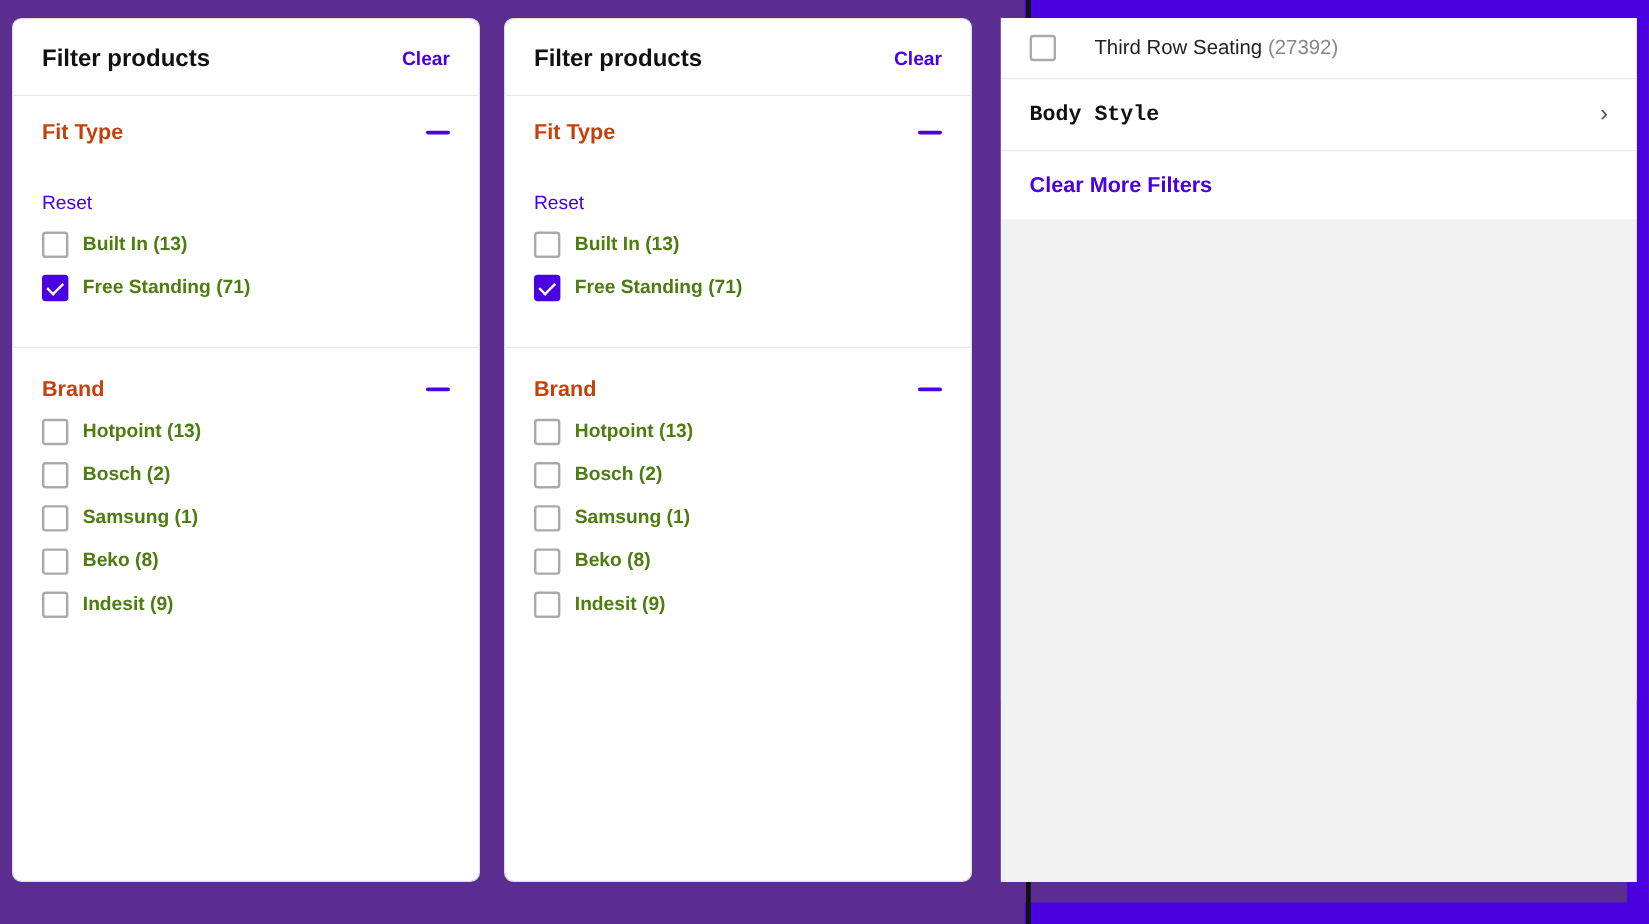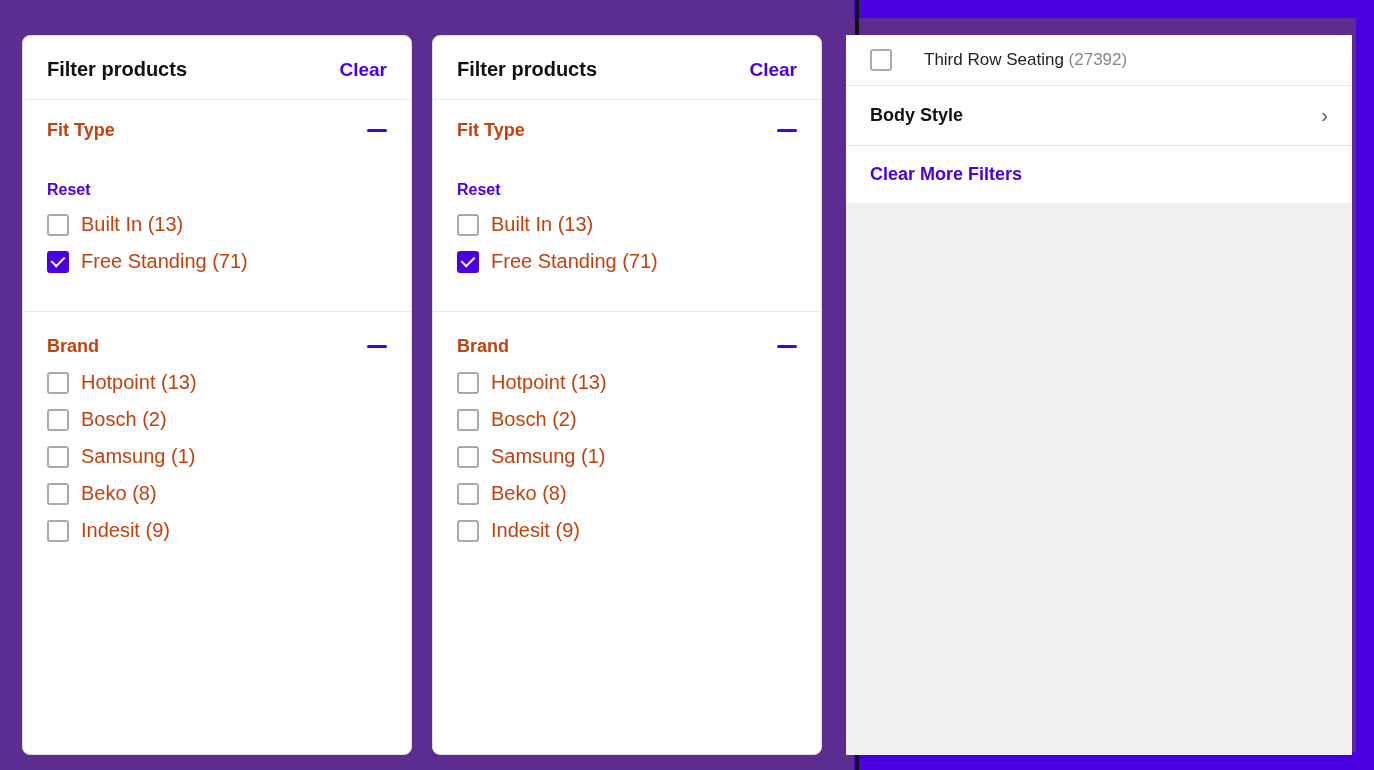--- a/index.html
+++ b/index.html
@@ -9,23 +9,23 @@
       width: 1374px;
       height: 770px;
       overflow: hidden;
       position: relative;
     }
 
     .main-container {
       display: flex;
       width: 100%;
       height: 100%;
-      padding: 15px 22px;
+      padding: 15px 10px;
       gap: 0;
-      align-items: flex-end;
+      align-items: flex-start;
     }
 
     
     .filter-panel {
       background: #fff;
       border: 1px solid #ddd;
       border-radius: 8px;
       width: 390px;
       min-height: 720px;
       padding: 0;
@@ -42,21 +42,21 @@
       border-bottom: 1px solid #e8e8e8;
     }
 
     .filter-title {
       font-size: 20px;
       font-weight: 700;
       color: #111;
     }
 
     .clear-btn {
-      font-size: 19px;
+      font-size: 16px;
       font-weight: 600;
       color: #4a00e0;
       cursor: pointer;
       background: none;
       border: none;
     }
 
     .filter-section {
       padding: 20px 24px;
     }
@@ -77,40 +77,41 @@
     .collapse-icon {
       width: 20px;
       height: 3px;
       background: #4a00e0;
       border-radius: 2px;
       flex-shrink: 0;
     }
 
     .reset-link {
       font-size: 16px;
-      font-weight: 700;
+      font-weight: 400;
       color: #4a00e0;
       cursor: pointer;
       margin-bottom: 14px;
       display: block;
       margin-top: 40px;
     }
 
     .checkbox-item {
       display: flex;
       align-items: center;
       margin-bottom: 14px;
       cursor: pointer;
     }
 
     .checkbox-item label {
-      font-size: 20px;
-      color: #c2410c;
+      font-size: 16px;
+      color: #4d7c0f;
       cursor: pointer;
       margin-left: 0;
+      font-weight: bold;
     }
 
     .custom-checkbox {
       width: 22px;
       height: 22px;
       border: 2px solid #aaa;
       border-radius: 3px;
       margin-right: 12px;
       flex-shrink: 0;
       display: flex;
@@ -175,20 +176,21 @@
       justify-content: space-between;
       padding: 18px 24px;
       background: #fff;
       border-bottom: 1px solid #e8e8e8;
     }
 
     .body-style-label {
       font-size: 18px;
       font-weight: 700;
       color: #111;
+      font-family: Liberation Mono, monospace;
     }
 
     .chevron-right {
       font-size: 20px;
       color: #555;
       font-weight: 300;
     }
 
     .show-more-row {
       padding: 18px 24px;

